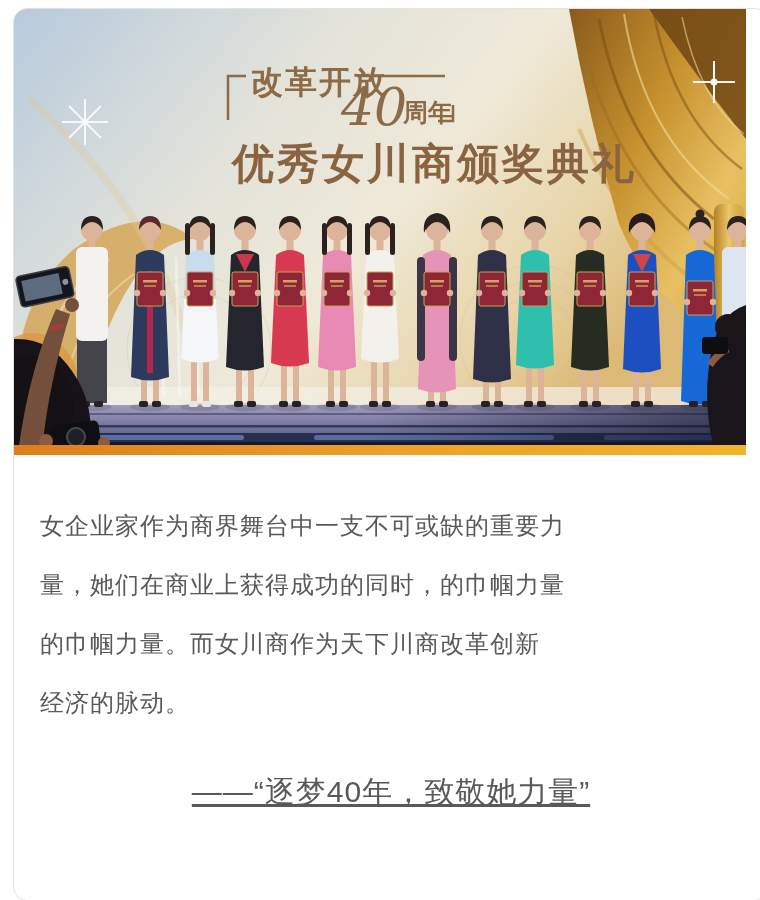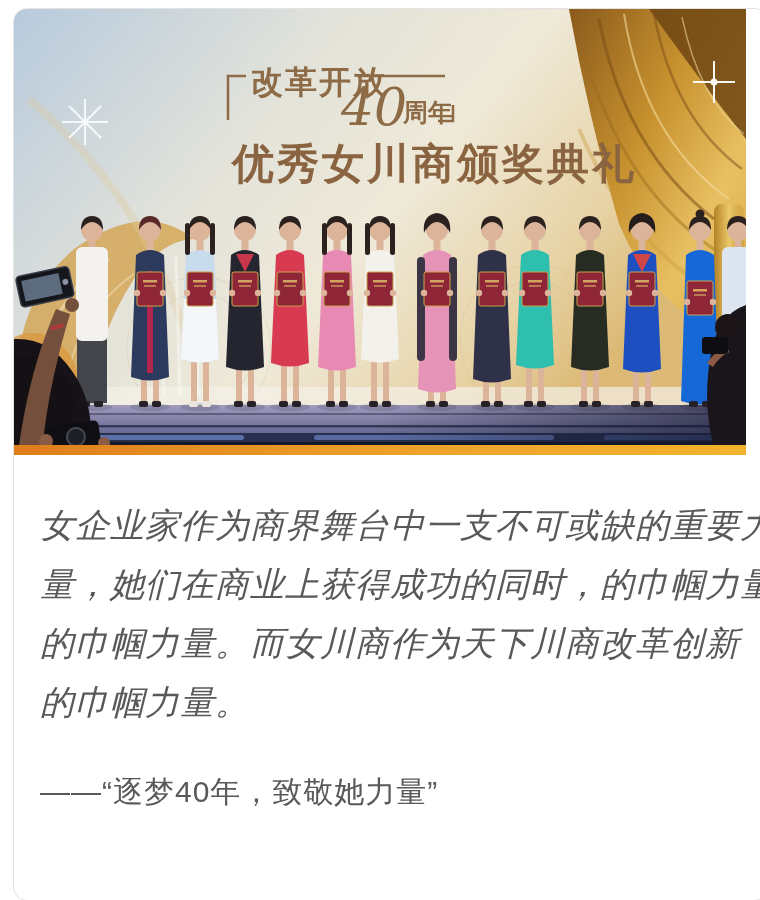--- a/index.html
+++ b/index.html
@@ -14,35 +14,35 @@
     border-radius:14px;
     overflow:hidden;
   }
   .photo{display:block;width:732px;height:446px;position:relative;}
   .photo svg{display:block;}
   .article{
     padding:41px 26px 20px 26px;
     color:#595959;
   }
   .line{
-    font-size:34px;
+    font-size:24px;
     letter-spacing:1px;
     line-height:59px;
     height:59px;
     white-space:nowrap;
-    font-style:italic;
   }
   .quote{
     margin-top:30px;
     font-size:30px;
     letter-spacing:1px;
     line-height:59px;
     height:59px;
-    text-align:left;
+    text-align:center;
     white-space:nowrap;
+    text-decoration:underline;
   }
   .banner-main{font-family:"DejaVu Serif","Liberation Serif",serif;font-weight:bold;}
   .banner-small{font-family:"DejaVu Serif","Liberation Serif",serif;font-weight:bold;}
   .banner-num{font-family:"DejaVu Serif","Liberation Serif",serif;font-style:italic;}
 </style>
 </head>
 <body>
 
 <div class="card">
 
@@ -417,17 +417,17 @@
       </g>
 
       <rect x="0" y="436" width="732" height="10" fill="url(#barGrad)"></rect>
     </svg>
   </div>
 
   <div class="article">
     <div class="line">女企业家作为商界舞台中一支不可或缺的重要力</div>
     <div class="line">量，她们在商业上获得成功的同时，的巾帼力量</div>
     <div class="line">的巾帼力量。而女川商作为天下川商改革创新</div>
-    <div class="line">的巾帼力量。</div>
+    <div class="line">经济的脉动。</div>
     <div class="quote">——“逐梦40年，致敬她力量”</div>
   </div>
 
 </div>
 
 </body></html>

